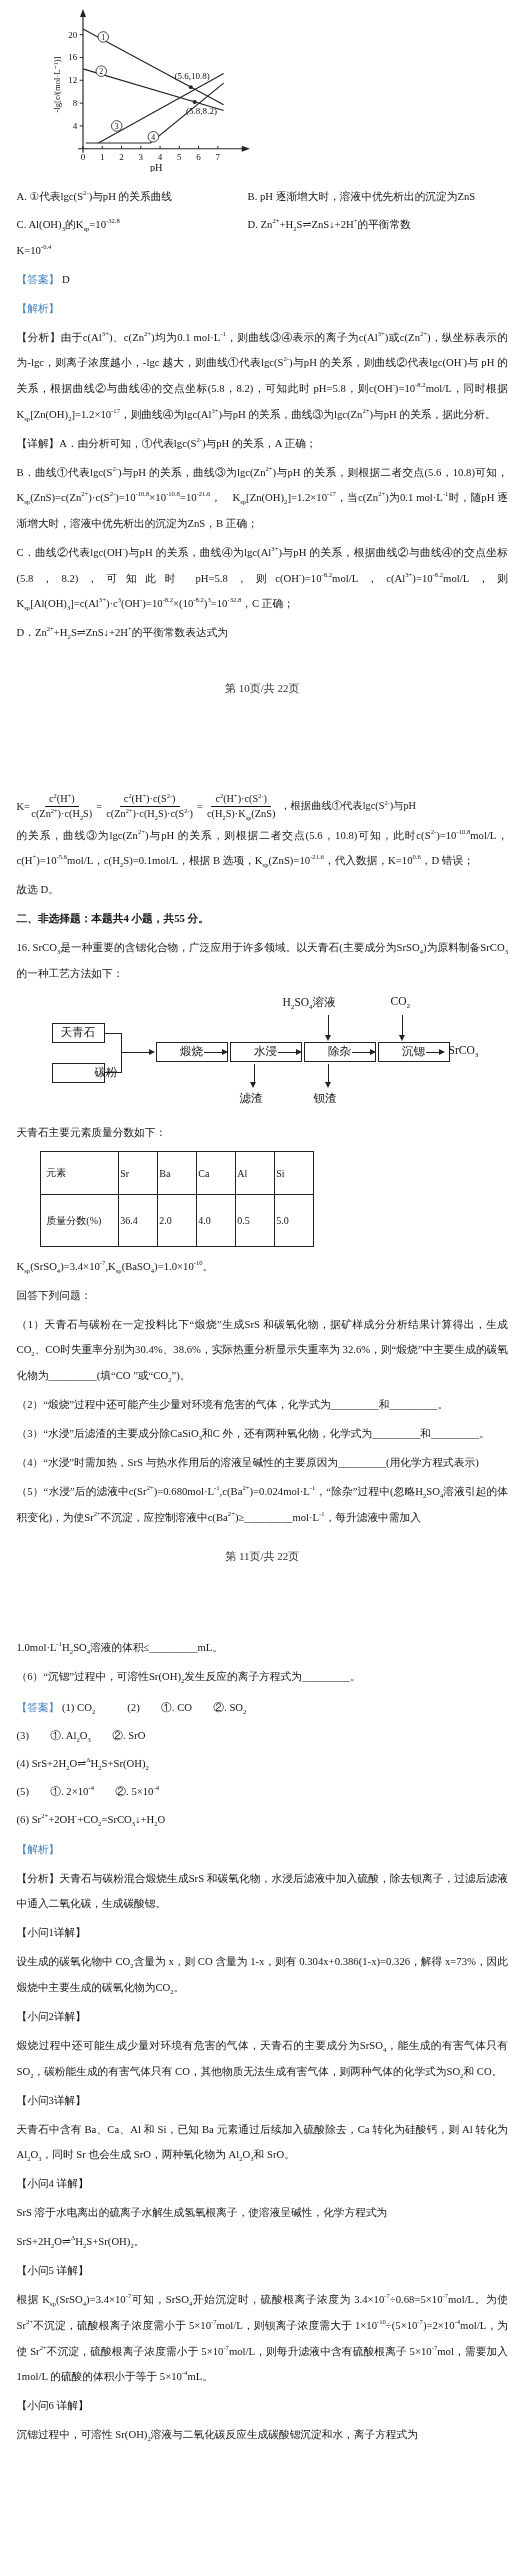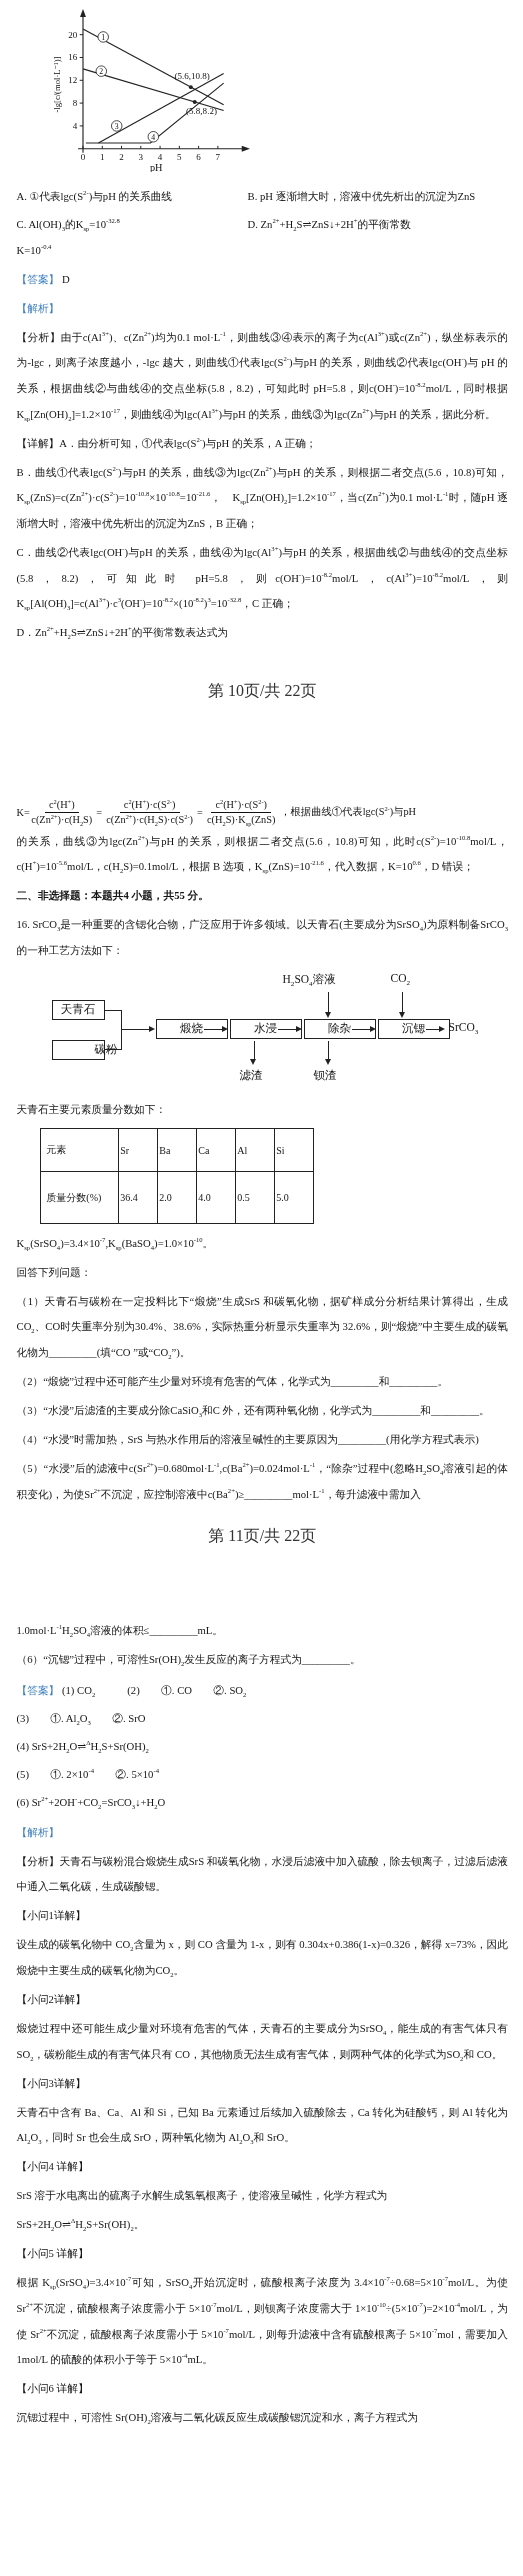--- a/index.html
+++ b/index.html
@@ -6,21 +6,21 @@
   .page{
     width:523px;height:2576px;margin:0 auto;background:#ffffff;
     box-sizing:border-box;padding:6.6px 15px 0 16.5px;overflow:hidden;position:relative;
     font-family:"Liberation Serif","DejaVu Serif",serif;color:#151515;
   }
   .para{font-size:10.7px;line-height:2.4;text-align:justify;margin:3.3px 0;}
   .tight{margin:1.6px 0;}
   sup,sub{font-size:0.62em;line-height:0;}
   .blue{color:#3f7fbe;}
   .bold{font-weight:bold;}
-  .footer{ text-align:center;font-size:16px;color:#333;}
+  .footer{ text-align:center;font-size:11px;color:#333;}
   #footer10{margin-top:35px;}
   #footer11{margin-top:19px;font-family:Liberation Serif, serif;}
   
   .opt-grid{display:grid;grid-template-columns:47% 53%;margin-top:10px;row-gap:8.2px;}
   .opt{font-size:10.7px;line-height:1.9;}
   
   .eqrow{display:flex;align-items:center;flex-wrap:nowrap;margin-top:97px;font-size:10.3px;}
   .frac{display:inline-flex;flex-direction:column;align-items:center;margin:0 1.6px;}
   .frac .num{padding:0 4.1px 1.6px;border-bottom:1px solid #111;white-space:nowrap;}
   .frac .den{padding-top:1.6px;white-space:nowrap;}
@@ -157,20 +157,21 @@
     </span>
     <span class="eqsign">=</span>
     <span class="frac">
       <span class="num">c<sup>2</sup>(H<sup>+</sup>)·c(S<sup>2-</sup>)</span>
       <span class="den">c(H<sub>2</sub>S)·K<sub>sp</sub>(ZnS)</span>
     </span>
     <span class="eqtail">，根据曲线①代表lgc(S<sup>2-</sup>)与pH</span>
   </div>
 
   <div class="para">的关系，曲线③为lgc(Zn<sup>2+</sup>)与pH 的关系，则根据二者交点(5.6，10.8)可知，此时c(S<sup>2-</sup>)=10<sup>-10.8</sup>mol/L，c(H<sup>+</sup>)=10<sup>-5.6</sup>mol/L，c(H<sub>2</sub>S)=0.1mol/L，根据 B 选项，K<sub>sp</sub>(ZnS)=10<sup>-21.6</sup>，代入数据，K=10<sup>0.6</sup>，D 错误；</div>
+  <div class="para">故选 D。</div>
 
   <div class="para bold">二、非选择题：本题共4 小题，共55 分。</div>
   <div class="para">16. SrCO<sub>3</sub>是一种重要的含锶化合物，广泛应用于许多领域。以天青石(主要成分为SrSO<sub>4</sub>)为原料制备SrCO<sub>3</sub>的一种工艺方法如下：</div>
 
   <div class="flow">
     <div class="fbox ibox" style="left:10px;top:28px;">天青石</div>
     <div class="fbox ibox" style="left:10px;top:68px;padding-left:42px;">碳粉</div>
     <div class="hl" style="left:63px;top:38px;width:17.3px;"></div>
     <div class="hl" style="left:63px;top:77px;width:17.3px;"></div>
     <div class="vl" style="left:79px;top:38px;height:40px;"></div>

